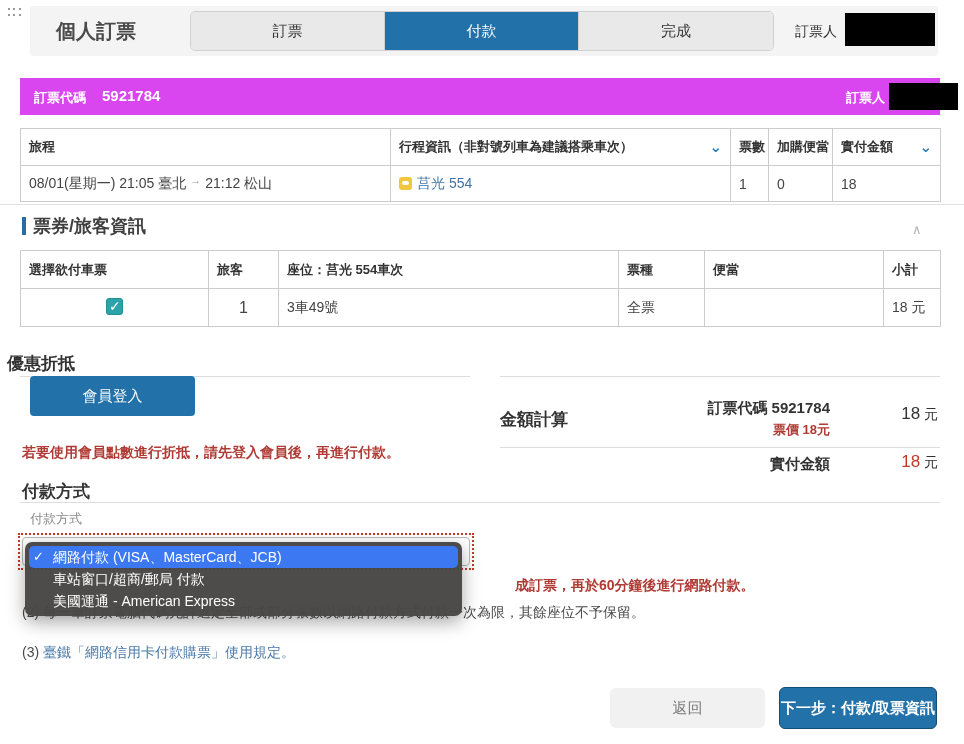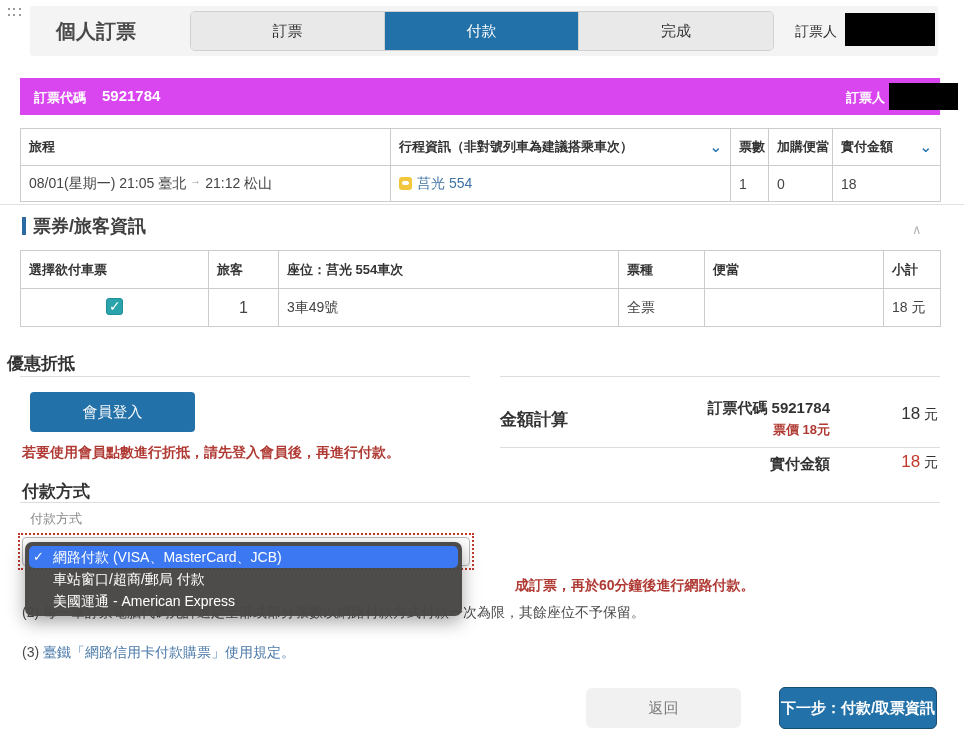--- a/index.html
+++ b/index.html
@@ -62,21 +62,21 @@
   
   .sect-rule { position:absolute; left:0; top:204px; width:964px; border-top:1px solid #e2e2e2; }
   .ticket-head { position:absolute; left:22px; top:214px; display:flex; align-items:center; }
   .blue-bar { width:4px; height:18px; background:#2b6ca3; margin-right:7px; }
   .ticket-title { font-size:18px; font-weight:bold; color:#3f3f3f; }
 
   
   .h3 { position:absolute; font-size:17px; font-weight:bold; color:#333; }
   .h3-line { position:absolute; border-top:1px solid #ddd; }
 
-  .login-btn { position:absolute; left:30px; top:392px; width:165px; height:40px;
+  .login-btn { position:absolute; left:30px; top:376px; width:165px; height:40px;
                background:#2271a8; color:#fff; font-size:15px; border:none; border-radius:4px;
                font-family:inherit; cursor:pointer; }
   .red-note { position:absolute; left:22px; top:444px; font-size:14px; color:#b03a34; font-weight:bold; }
 
   
   .amt-label-1 { position:absolute; left:500px; top:399px; width:330px; text-align:right;
                  font-size:15px; font-weight:bold; color:#333; }
   .amt-fare   { position:absolute; left:500px; top:421px; width:330px; text-align:right;
                  font-size:13px; color:#b03a34; font-weight:bold; }
   .amt-val-1  { position:absolute; left:850px; top:404px; width:88px; text-align:right; font-size:14px; }
@@ -102,21 +102,21 @@
          display:flex; align-items:center; cursor:pointer; }
   .opt .chk { width:20px; display:inline-block; font-size:13px; }
   .opt.selected { background:#3b78f1; border-radius:5px; margin:0 4px; padding:0 6px 0 4px; }
 
   .pay-note-red { position:absolute; left:515px; top:577px; font-size:14px; color:#b03a34; font-weight:bold; }
   .pay-note-2 { position:absolute; left:22px; top:604px; font-size:14px; color:#4a4a4a; }
   .pay-note-3 { position:absolute; left:22px; top:644px; font-size:14px; color:#4a4a4a; }
   .pay-note-3 a { color:#4978a8; text-decoration:none; cursor:pointer; }
 
   
-  .btn-back { position:absolute; left:586px; top:688px; width:155px; height:40px;
+  .btn-back { position:absolute; left:610px; top:688px; width:155px; height:40px;
               background:#f1f1f1; border:none; border-radius:6px; color:#7a7a7a;
               font-size:15px; font-family:inherit; cursor:pointer; }
   .btn-next { position:absolute; left:779px; top:687px; width:158px; height:42px;
               background:#2271a8; border:1px solid #174d72; border-radius:6px; color:#fff;
               font-size:15px; font-weight:bold; font-family:inherit; cursor:pointer; }
 </style>
 </head>
 <body>
 
 <div class="page">

